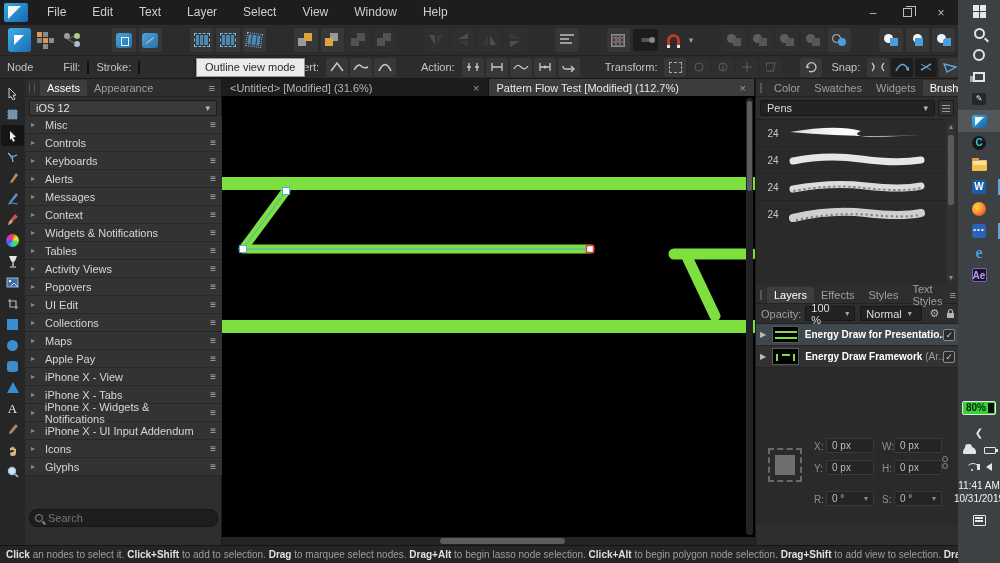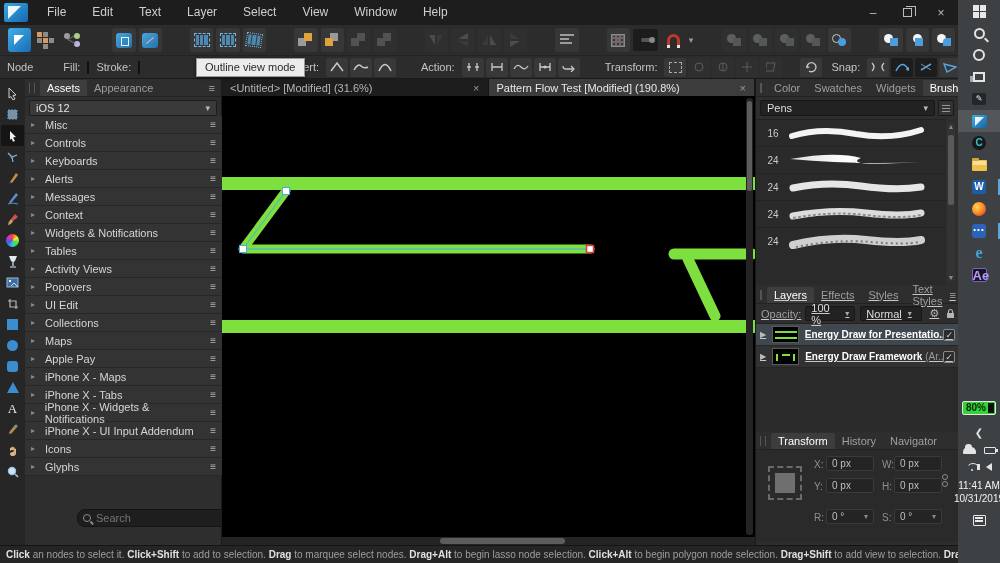--- a/index.html
+++ b/index.html
@@ -108,21 +108,21 @@
   .ptab-menu { margin-left:auto; margin-right:6px; color:#aaa; }
   #ios-select { margin:3px 4px; height:16px; background:#3a3a3a; border:1px solid #1d1d1d; border-radius:2px;
     display:flex; align-items:center; padding:0 6px; color:#e3e3e3; }
   #ios-select .dd { margin-left:auto; color:#bbb; font-size:9px; }
   #asset-list { position:absolute; left:0; top:37px; width:197px; height:444px; }
   .arow { height:18px; display:flex; align-items:center; background:#333333; border-bottom:1px solid #272727; padding:0 6px; }
   .arow .chev { color:#8a8a8a; font-size:8px; width:14px; }
   .arow .alabel { color:#d6d6d6; }
   .arow .amenu { margin-left:auto; color:#b5b5b5; font-size:10px; }
   #search-wrap { position:absolute; left:4px; bottom:18px; width:189px; height:18px; background:#1e1e1e;
-    border:1px solid #151515; border-radius:8px; display:flex; align-items:center; padding:0 5px;margin-left:48px; }
+    border:1px solid #151515; border-radius:8px; display:flex; align-items:center; padding:0 5px; }
   #search-wrap input { background:transparent; border:none; outline:none; color:#bbb; font-size:11px; width:160px;
     font-family:"Liberation Sans", sans-serif; }
   .mag { width:8px; height:8px; border:1.5px solid #8a8a8a; border-radius:50%; position:relative; margin-right:5px; }
   .mag:after { content:""; position:absolute; width:4px; height:1.5px; background:#8a8a8a; transform:rotate(45deg); left:6px; top:7px; }
 
   
   #doc-tabs { position:absolute; left:222px; top:79px; width:533px; height:17px; background:#1d1d1d; display:flex; }
   .dtab { width:50%; display:flex; align-items:center; padding:0 8px; color:#b5b5b5; border-right:1px solid #141414; }
   .dtab.active { background:#3c3c3c; color:#e8e8e8; }
   .dtab .x { margin-left:auto; color:#999; font-size:11px; }
@@ -142,21 +142,21 @@
   #pens-listbtn i { height:1px; background:#999; }
   #brush-list { position:absolute; left:0; top:40px; width:190px; height:166px; background:#2a2a2a; border-top:1px solid #222; }
   .brow { height:27px; display:flex; align-items:center; border-bottom:1px solid #232323; padding:0 4px; }
   .brow .bsize { width:26px; text-align:center; color:#c9c9c9; font-size:10px; }
   .brow svg { display:block; }
   #brush-scroll { position:absolute; right:3px; top:44px; width:8px; height:158px; background:#333; border-radius:2px; }
   #brush-scroll .thumb { position:absolute; left:1px; top:12px; width:6px; height:70px; background:#5a5a5a; border-radius:2px; }
   #brush-scroll .up, #brush-scroll .dn { position:absolute; left:0; width:8px; color:#888; font-size:7px; text-align:center; }
   #brush-scroll .up { top:0; } #brush-scroll .dn { bottom:0; }
 
-  #layers-sec { position:absolute; left:0; top:207px; width:203px;text-decoration:underline; }
+  #layers-sec { position:absolute; left:0; top:207px; width:203px; }
   #opacity-row { height:20px; display:flex; align-items:center; padding:0 5px; background:#2e2e2e; border-bottom:1px solid #222; }
   .mini-dd { height:15px; background:#222; border:1px solid #171717; border-radius:2px; display:flex; align-items:center; padding:0 5px; color:#ddd; }
   .mini-dd .dd { margin-left:6px; color:#aaa; font-size:8px; }
   .lrow { height:22px; display:flex; align-items:center; padding:0 4px; border-bottom:1px solid #262626; background:#323232; }
   .lrow.sel { background:#40484f; }
   .lrow .exp { color:#bbb; font-size:8px; width:12px; }
   .lthumb { width:28px; height:17px; background:#000; border:1px solid #5a5a5a; margin-right:6px; position:relative; overflow:hidden; }
   .lthumb i { position:absolute; background:#7ee03e; }
   .lname { color:#fff; font-weight:bold; font-size:10px; white-space:nowrap; overflow:hidden; }
   .lsuffix { color:#9a9a9a; font-weight:normal; }
@@ -206,21 +206,21 @@
   .aff-tk { width:15px; height:13px; border-radius:2px; background:linear-gradient(135deg,#3fb0e8,#17629f); position:relative; }
   .aff-tk:before { content:""; position:absolute; left:3px; top:2px; border-left:9px solid #eaf5fc; border-bottom:9px solid transparent; }
   .capp { width:14px; height:14px; border-radius:50%; background:#17181b; color:#35c3c0; font-size:10px; font-weight:bold; text-align:center; line-height:14px; }
   .folder { width:15px; height:11px; background:#f0c04a; border-radius:1px; position:relative; }
   .folder:before { content:""; position:absolute; left:0; top:-2px; width:7px; height:3px; background:#d9a32e; border-radius:1px 1px 0 0; }
   .folder:after { content:""; position:absolute; left:1px; top:1px; width:13px; height:4px; background:#fadf9e; }
   .wordicon { width:14px; height:14px; background:#1c5ca8; border-radius:2px; color:#fff; font-size:10px; font-weight:bold; text-align:center; line-height:14px; }
   .firefox { width:14px; height:14px; border-radius:50%; background:radial-gradient(circle at 35% 35%, #ffd54a 0%, #ff9a2e 40%, #e8552a 75%, #b43a7c 100%); }
   .chatapp { width:14px; height:14px; background:#2a63b8; border-radius:3px; color:#fff; font-size:8px; text-align:center; line-height:12px; letter-spacing:1px; }
   .edgeicon { color:#3fa7dd; font-size:16px; font-weight:bold; font-family:"Liberation Serif", serif; }
-  .aeicon { width:15px; height:14px; background:#1b1426; border:1px solid #7c5fc7; border-radius:2px; color:#b59df0; font-size:13px; font-weight:bold; text-align:center; line-height:13px; }
+  .aeicon { width:15px; height:14px; background:#1b1426; border:1px solid #7c5fc7; border-radius:2px; color:#b59df0; font-size:10px; font-weight:bold; text-align:center; line-height:13px; }
   .runbar { position:absolute; right:0; top:3px; width:2px; height:16px; background:#5aa7e0; }
   #battwidget { margin-top:115px; width:34px; height:14px; background:#35d435; border:1px solid #dfe6df; border-radius:2px;
     color:#062;  font-size:10px; font-weight:bold; color:#03230a; text-align:left; line-height:12px; padding-left:3px; position:relative; }
   #battwidget:after { content:""; position:absolute; right:1px; top:1px; width:6px; height:10px; background:#0c0f0c; }
   .tray-chev { color:#e4e4e4; font-size:10px; margin-top:12px; }
   .trayrow { display:flex; gap:8px; align-items:center; margin-top:9px; }
   .cloud { width:13px; height:7px; background:#e4e4e4; border-radius:5px 5px 1px 1px; position:relative; }
   .cloud:before { content:""; position:absolute; left:2px; top:-3px; width:7px; height:6px; background:#e4e4e4; border-radius:50%; }
   .battsm { width:12px; height:7px; border:1px solid #e4e4e4; border-radius:1px; position:relative; }
   .battsm:after { content:""; position:absolute; right:-3px; top:1px; width:2px; height:3px; background:#e4e4e4; }
@@ -724,21 +724,21 @@
             <span class="alabel">Maps</span>
             <span class="amenu">≡</span>
           </div>
         <div class="arow">
             <span class="chev">▸</span>
             <span class="alabel">Apple Pay</span>
             <span class="amenu">≡</span>
           </div>
         <div class="arow">
             <span class="chev">▸</span>
-            <span class="alabel">iPhone X - Maps</span>
+            <span class="alabel">iPhone X - View</span>
             <span class="amenu">≡</span>
           </div>
         <div class="arow">
             <span class="chev">▸</span>
             <span class="alabel">iPhone X - Tabs</span>
             <span class="amenu">≡</span>
           </div>
         <div class="arow">
             <span class="chev">▸</span>
             <span class="alabel">iPhone X - Widgets &amp; Notifications</span>
@@ -765,21 +765,21 @@
         <input placeholder="Search" style="">
       </div>
     </div>
 
     <div id="doc-tabs">
       <div class="dtab">
         <span>&lt;Untitled&gt; [Modified] (31.6%)</span>
         <span class="x">×</span>
       </div>
       <div class="dtab active">
-        <span>Pattern Flow Test [Modified] (190.8%)</span>
+        <span>Pattern Flow Test [Modified] (112.7%)</span>
         <span class="x">×</span>
       </div>
     </div>
 
     <div id="viewport">
       <svg width="533" height="441" viewBox="0 0 533 441">
 
         <rect x="-4" y="81" width="541" height="13" fill="#7ee03e"></rect>
 
         <rect x="-4" y="224" width="541" height="13" fill="#7ee03e"></rect>
@@ -816,26 +816,20 @@
           <span>Pens</span>
           <span class="dd">▾</span>
         </div>
         <div id="pens-listbtn">
             <i></i>
             <i></i>
             <i></i>
           </div>
       </div>
       <div id="brush-list">
-        <div class="brow">
-          <span class="bsize">16</span>
-          <svg width="140" height="22">
-              <path d="M6 14 Q35 5 70 12 Q105 18 135 8" stroke="#f4f4f4" stroke-width="6" fill="none" stroke-linecap="round"></path>
-            </svg>
-        </div>
         <div class="brow">
           <span class="bsize">24</span>
           <svg width="140" height="22">
             <defs>
                 <linearGradient id="g1" x1="0" x2="1">
                   <stop offset="0" stop-color="#ddd"></stop>
                   <stop offset=".45" stop-color="#fff"></stop>
                   <stop offset="1" stop-color="#9a9a9a"></stop>
                 </linearGradient>
               </defs>
@@ -925,26 +919,20 @@
           <span>◑</span>
           <span class="fxi">fx</span>
           <span style="flex:1"></span>
           <span class="pageicon"></span>
           <span>▦</span>
           <span class="trashicon"></span>
         </div>
       </div>
 
       <div id="transform-sec">
-        <div class="panel-tabs">
-          <div class="grab"></div>
-          <span class="ptab active">Transform</span>
-          <span class="ptab">History</span>
-          <span class="ptab">Navigator</span>
-        </div>
         <div id="xf-body">
           <div class="anchor"></div>
           <span class="xf-lab" style="left:58px;top:9px">X:</span>
           <div class="xf-field" style="left:70px;top:6px"><span>0 px</span></div>
           <span class="xf-lab" style="left:126px;top:9px">W:</span>
           <div class="xf-field" style="left:138px;top:6px"><span>0 px</span></div>
           <span class="xf-lab" style="left:58px;top:31px">Y:</span>
           <div class="xf-field" style="left:70px;top:28px"><span>0 px</span></div>
           <span class="xf-lab" style="left:126px;top:31px">H:</span>
           <div class="xf-field" style="left:138px;top:28px"><span>0 px</span></div>

